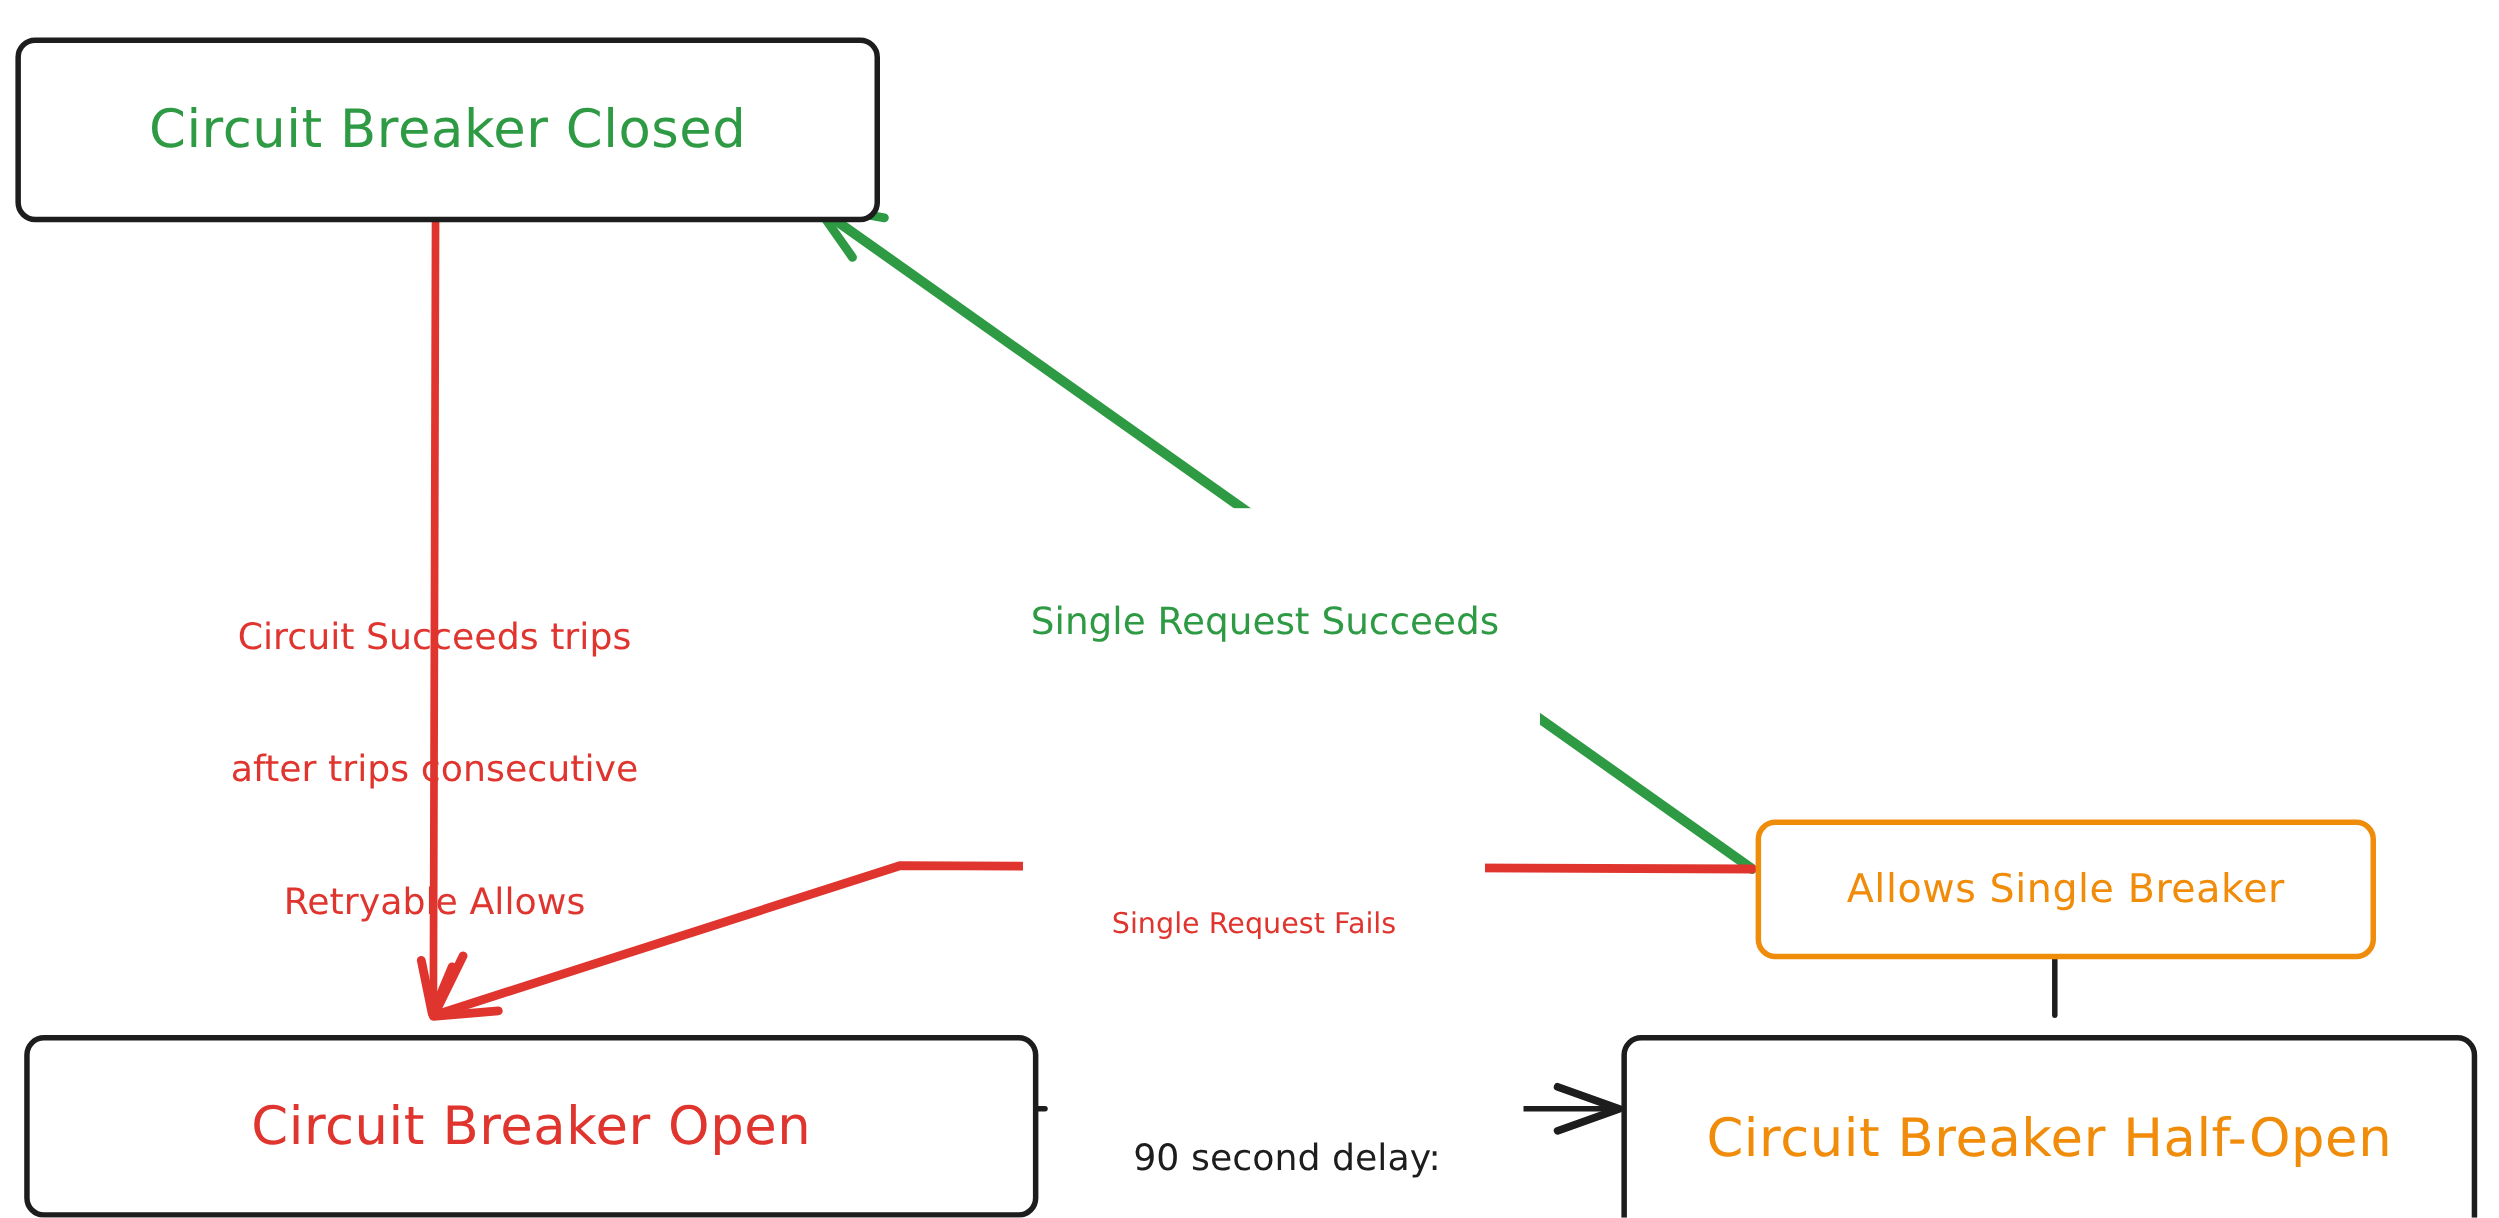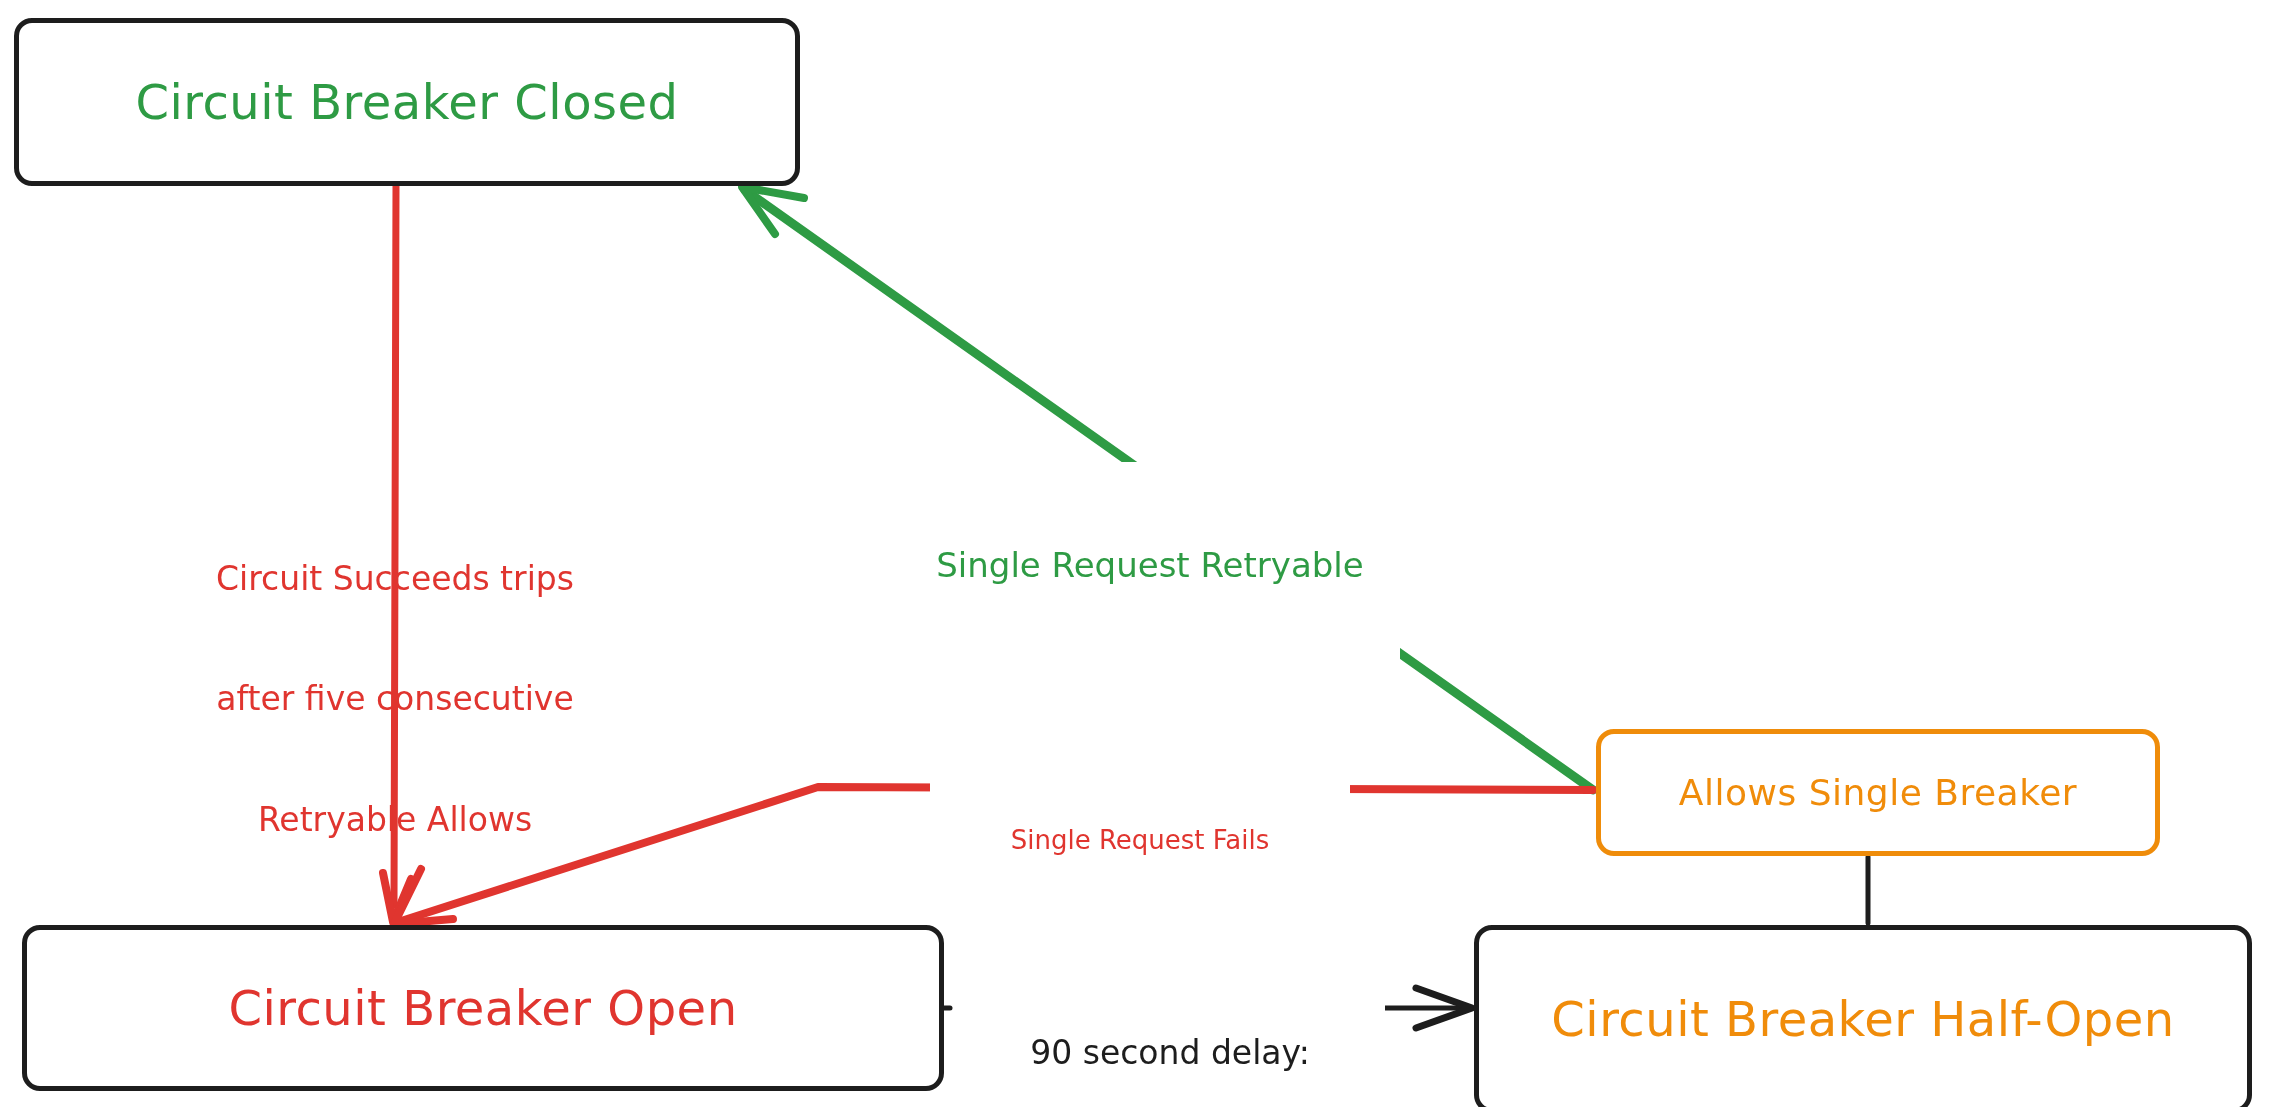--- a/index.html
+++ b/index.html
@@ -31,20 +31,21 @@
   .node {
     position: absolute;
     box-sizing: border-box;
     background: #ffffff;
     border-style: solid;
     display: flex;
     align-items: center;
     justify-content: center;
     text-align: center;
     z-index: 5;
+    margin-top: 16px;
   }
   .node-label {
     display: block;
     white-space: nowrap;
     letter-spacing: 0.5px;
   }
 
   .node-black {
     border-color: #1d1d1d;
     border-width: 5px;
@@ -169,26 +170,26 @@
   <div class="node node-orange-border" id="node-allows">
     <span class="node-label sub-title-text label-orange">Allows Single Breaker</span>
   </div>
 
   <div class="node node-black" id="node-half-open">
     <span class="node-label title-text label-orange">Circuit Breaker Half-Open</span>
   </div>
 
   <div class="edge-label" id="label-trips">
     <span class="line">Circuit Succeeds trips</span>
-    <span class="line">after five consecutive</span>
+    <span class="line">after trips consecutive</span>
     <span class="line">Retryable Allows</span>
   </div>
 
   <div class="edge-label" id="label-succeeds">
-    <span class="line">Single Request Retryable</span>
+    <span class="line">Single Request Succeeds</span>
   </div>
 
   <div class="edge-label" id="label-fails">
     <span class="line">Single Request Fails</span>
   </div>
 
   <div class="edge-label" id="label-delay">
     <span class="line">90 second delay:</span>
     
   </div>

